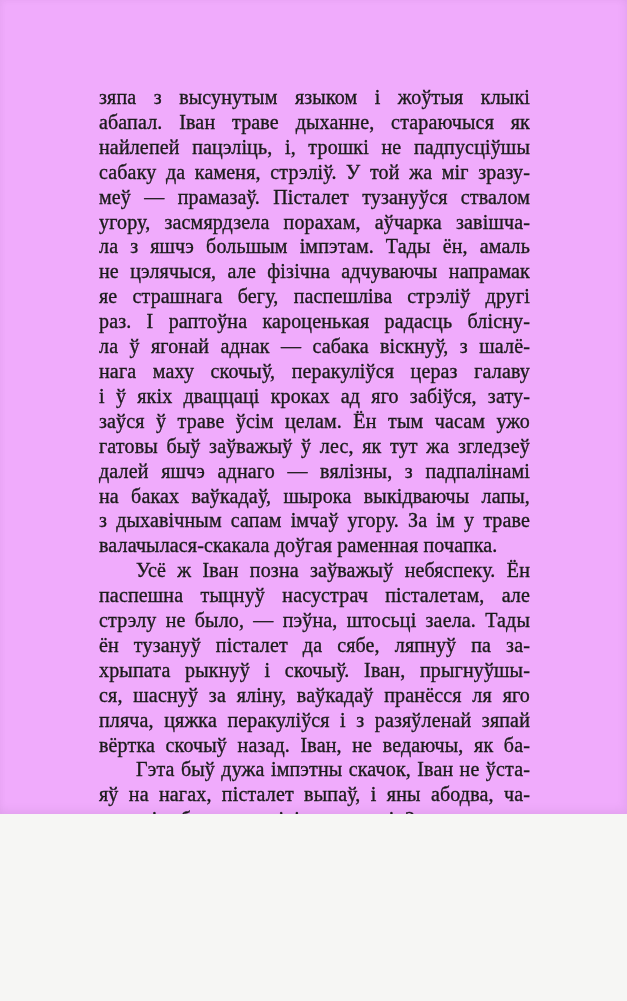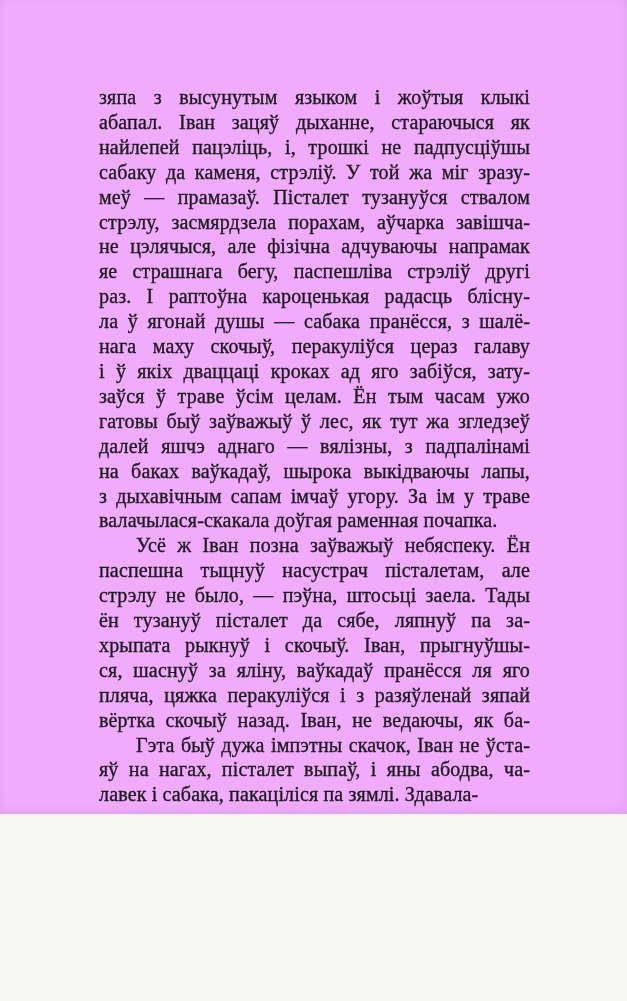--- a/index.html
+++ b/index.html
@@ -54,29 +54,30 @@
     -webkit-text-stroke: 0.3px currentColor;
   }
 </style>
 </head>
 <body>
 
 <div class="page">
   <div class="text-block">
       <div class="paragraph">
         <div class="line first">зяпа з высунутым языком і жоўтыя клыкі</div>
-        <div class="line">абапал. Іван зацяў дыханне, стараючыся як</div>
+        <div class="line">абапал. Іван траве дыханне, стараючыся як</div>
         <div class="line">найлепей пацэліць, і, трошкі не падпусціўшы</div>
         <div class="line">сабаку да каменя, стрэліў. У той жа міг зразу-</div>
         <div class="line">меў — прамазаў. Пісталет тузануўся ствалом</div>
-        <div class="line">стрэлу, засмярдзела порахам, аўчарка завішча-</div>
+        <div class="line">угору, засмярдзела порахам, аўчарка завішча-</div>
+        <div class="line">ла з яшчэ большым імпэтам. Тады ён, амаль</div>
         <div class="line">не цэлячыся, але фізічна адчуваючы напрамак</div>
         <div class="line">яе страшнага бегу, паспешліва стрэліў другі</div>
         <div class="line">раз. І раптоўна кароценькая радасць блісну-</div>
-        <div class="line">ла ў ягонай душы — сабака пранёсся, з шалё-</div>
+        <div class="line">ла ў ягонай аднак — сабака віскнуў, з шалё-</div>
         <div class="line">нага маху скочыў, перакуліўся цераз галаву</div>
         <div class="line">і ў якіх дваццаці кроках ад яго забіўся, зату-</div>
         <div class="line">заўся ў траве ўсім целам. Ён тым часам ужо</div>
         <div class="line">гатовы быў заўважыў ў лес, як тут жа згледзеў</div>
         <div class="line">далей яшчэ аднаго — вялізны, з падпалінамі</div>
         <div class="line">на баках ваўкадаў, шырока выкідваючы лапы,</div>
         <div class="line">з дыхавічным сапам імчаў угору. За ім у траве</div>
         <div class="line last">валачылася-скакала доўгая раменная почапка.</div>
       </div>
       <div class="paragraph indent">

